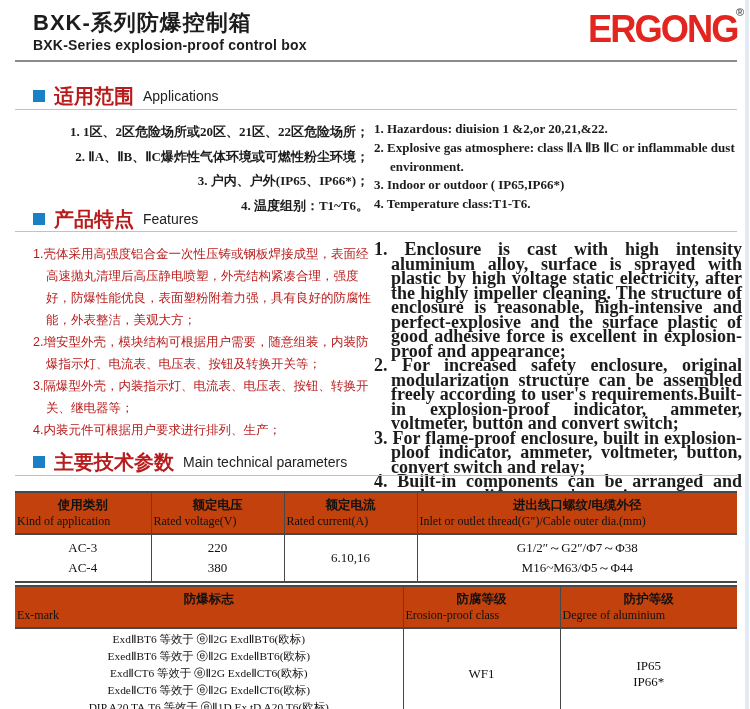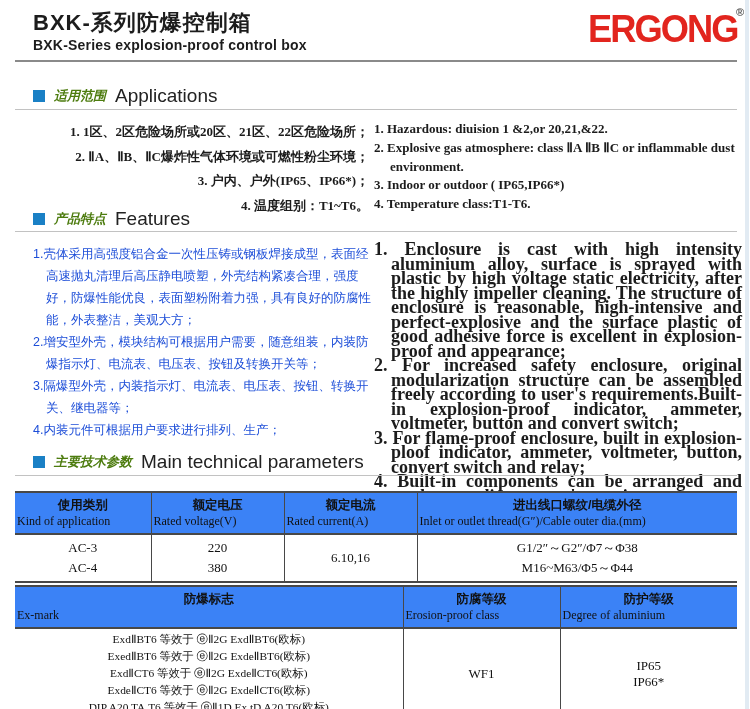--- a/index.html
+++ b/index.html
@@ -16,37 +16,37 @@
   .logo-text{
     font-family:"Liberation Sans",sans-serif;font-weight:900;font-size:37px;
     color:#e2251e;letter-spacing:-2px;display:inline-block;transform:scaleX(.98) scaleY(1.05);
     transform-origin:left top;line-height:48px;
   }
   .logo-reg{position:absolute;right:-6px;top:2px;font-size:11px;color:#555;font-weight:bold;}
   .rule-h{left:15px;top:60px;width:722px;height:2px;background:#8a8a8a;}
   
   .sec-head{left:33px;display:flex;align-items:center;height:20px;}
   .sq{width:12px;height:12px;background:#1a80c5;display:inline-block;margin-right:9px;}
-  .h-cn{font-size:13px;font-weight:bold;color:#4d7c0f;font-style:italic;}
-  .h-en{font-size:19px;color:#222;margin-left:9px;}
+  .h-cn{font-size:20px;font-weight:bold;color:#b91c1c;}
+  .h-en{font-size:14px;color:#222;margin-left:9px;}
   .sec-rule{left:15px;width:722px;height:1px;background:#c2c2c2;}
   
   .col{line-height:1.4;}
   .apps-cn{left:33px;top:120px;width:336px;font-family:"Liberation Serif",serif;font-weight:bold;font-size:13px;text-align:right;}
   .apps-cn .li{line-height:24.5px;}
   .apps-en{left:374px;top:120px;width:368px;font-family:"Liberation Serif",serif;font-weight:bold;font-size:13px;}
   .apps-en .li{line-height:18.8px;padding-left:16px;text-indent:-16px;}
-  .feat-cn{left:33px;top:243px;width:340px;font-size:12.5px;color:#1d4ed8;}
+  .feat-cn{left:33px;top:243px;width:340px;font-size:12.5px;color:#b91c1c;}
   .feat-cn .li{line-height:22px;padding-left:13px;text-indent:-13px;}
   .feat-en{left:374px;top:242px;width:368px;font-family:"Liberation Serif",serif;font-weight:bold;font-size:18px;}
   .feat-en .li{line-height:14.5px;padding-left:17px;text-indent:-17px;text-align:justify;}
   
   table.t{border-collapse:collapse;table-layout:fixed;width:722px;
     border-top:2px solid #484848;border-bottom:2px solid #484848;}
-  table.t th{background:#3b82f6;border-bottom:2px solid #484848;
+  table.t th{background:#c2410c;border-bottom:2px solid #484848;
     font-weight:normal;vertical-align:middle;padding:3px 2px;}
   table.t th + th, table.t td + td{border-left:1px solid #484848;}
   table.t td{vertical-align:middle;text-align:center;padding:2px;}
   .th-cn{font-size:12.5px;font-weight:bold;text-align:center;color:#111;line-height:17px;}
   .th-en{font-family:"Liberation Serif",serif;font-size:12px;text-align:left;color:#111;line-height:15px;}
   .t1{left:15px;top:491px;}
   .t1 th{height:34px;}
   .t1 td{height:42px;font-family:"Liberation Serif",serif;font-size:13px;color:#111;}
   .t1 .cell-line{line-height:20px;}
   .t2{left:15px;top:585px;}

